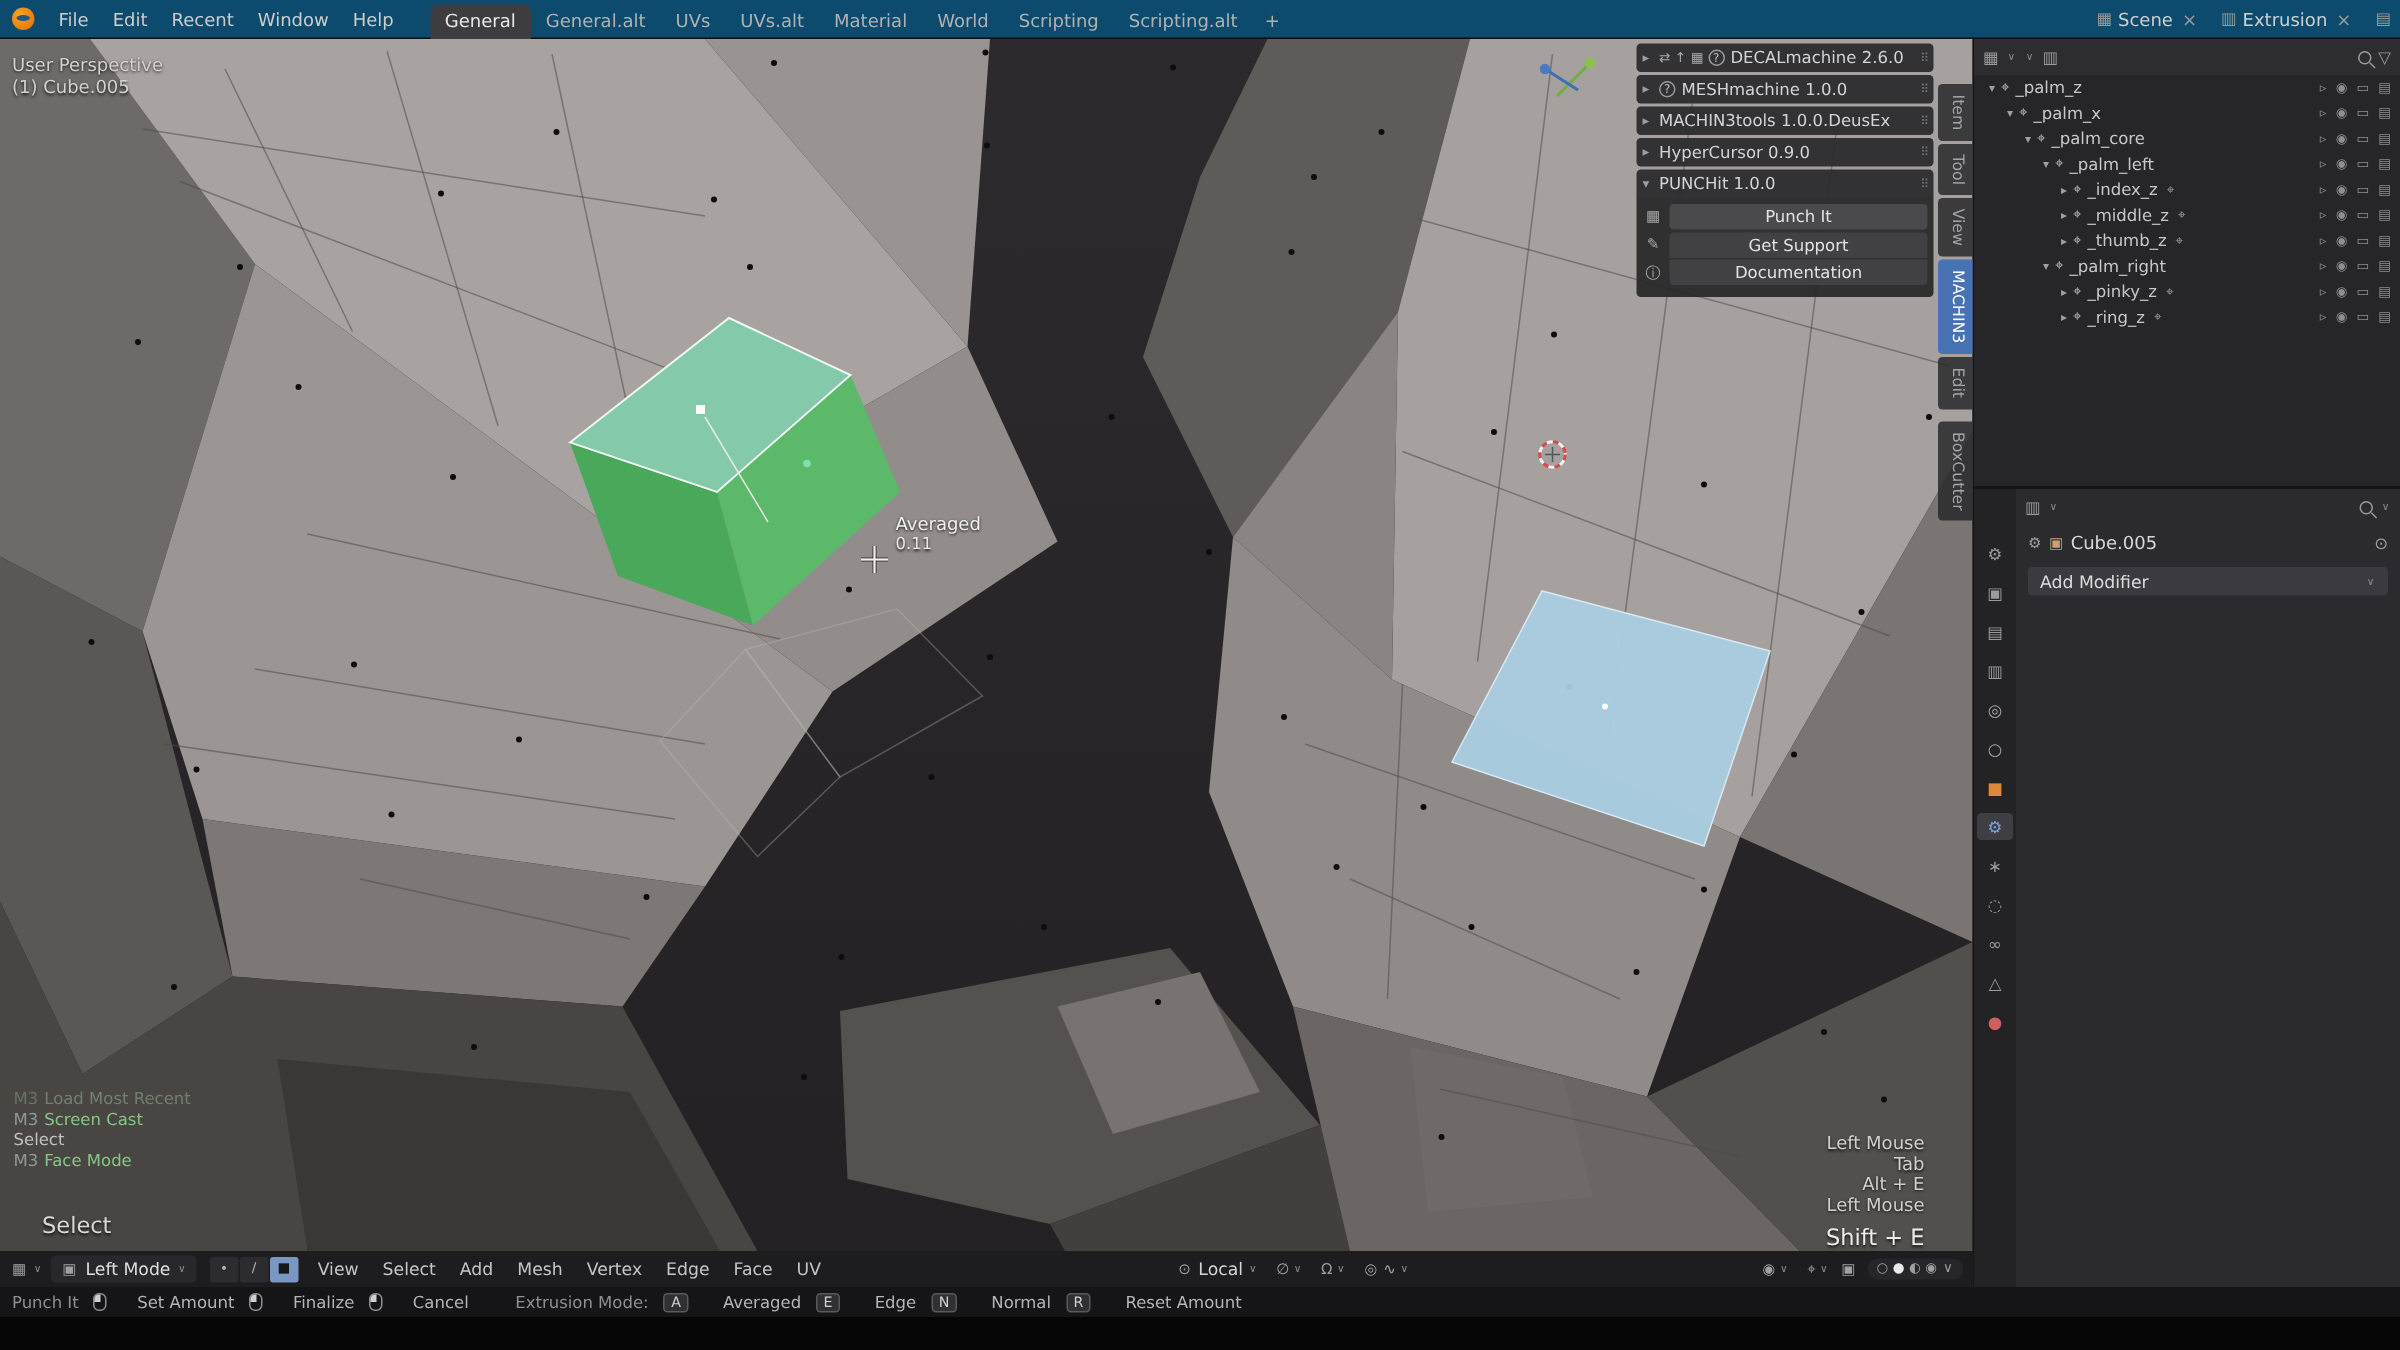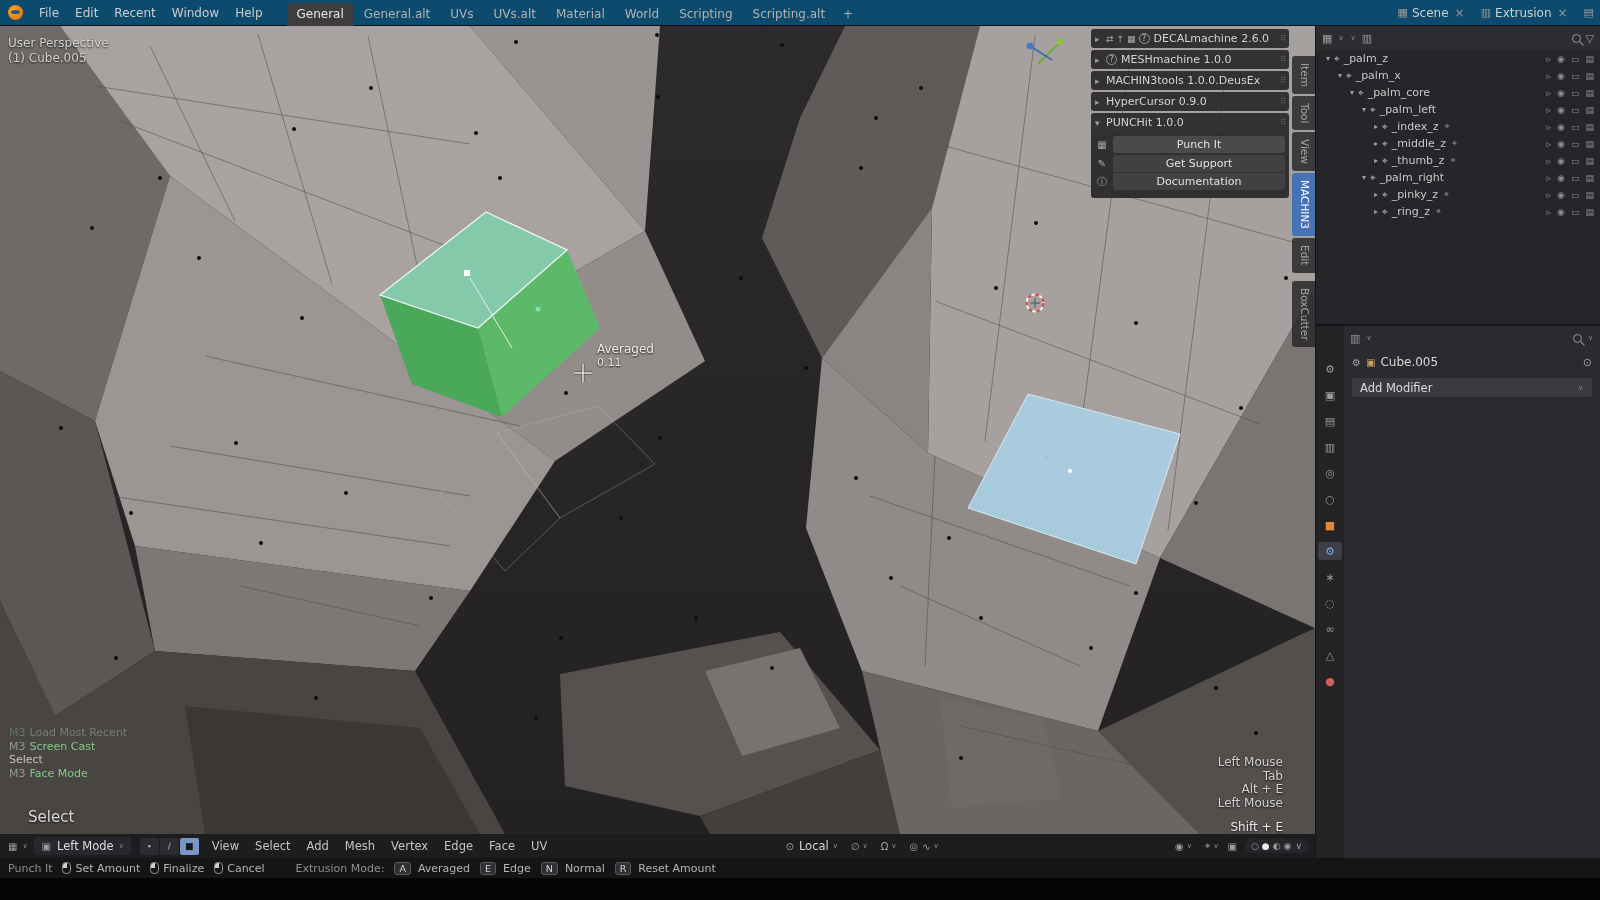--- a/index.html
+++ b/index.html
@@ -37,21 +37,21 @@
   .hud { position:absolute; left:9px; bottom:78px; font-size:11px; line-height:12.5px; }
   .hud-line { margin-top:1px; }
   .hud-prefix { color:#8f9a8f; margin-right:4px; }
   .hud-dim { color:#70806f; }
   .hud-dim .hud-prefix { color:#66755f; }
   .hud-green { color:#86c786; }
   .hud-plain { color:#c2c2c2; }
   .mode-word { position:absolute; left:28px; bottom:32px; font-size:15px; color:#dadada; text-shadow:0 1px 2px rgba(0,0,0,.8); }
 
   .shortcuts { position:absolute; right:32px; bottom:48px; text-align:right; color:#d0d0d0; font-size:12px; line-height:13.5px; text-shadow:0 1px 2px rgba(0,0,0,.8); }
-  .shortcut-big { position:absolute; right:32px; bottom:24px; text-align:right; color:#ececec; font-size:12px; text-shadow:0 1px 2px rgba(0,0,0,.8); }
+  .shortcut-big { position:absolute; right:32px; bottom:24px; text-align:right; color:#ececec; font-size:15px; text-shadow:0 1px 2px rgba(0,0,0,.8); }
 
   
   .npanel { position:absolute; top:3px; right:26px; width:198px; z-index:5; }
   .np-row { height:19px; margin-bottom:2px; background:rgba(45,45,47,.96); border-radius:3px; display:flex; align-items:center; padding:0 4px; color:#d4d4d4; font-size:11px; }
   .np-row.open { margin-bottom:0; border-radius:3px 3px 0 0; }
   .np-caret { color:#9d9d9d; font-size:9px; width:11px; }
   .np-ico { color:#a8a8a8; font-size:9px; margin-right:3px; }
   .q-circle { display:inline-flex; align-items:center; justify-content:center; width:11px; height:11px; border:1px solid #9a9a9a; border-radius:50%; font-size:8px; color:#bdbdbd; margin-right:4px; }
   .np-label { flex:1; white-space:nowrap; overflow:hidden; }
   .np-handle { color:#6f6f6f; font-size:8px; letter-spacing:-1px; }
@@ -114,21 +114,21 @@
   .prop-crumb { height:24px; display:flex; align-items:center; gap:5px; padding:0 8px; color:#d8d8d8; }
   .prop-crumb .pc-ico { color:#9f9f9f; font-size:10px; }
   .prop-crumb .pc-cube { color:#d0a06a; font-size:10px; }
   .pc-pin { margin-left:auto; color:#9f9f9f; font-size:11px; }
   .add-mod { margin:4px 8px; height:19px; background:#3a3a40; border-radius:3px; display:flex; align-items:center; padding:0 8px; color:#dcdcdc; font-size:11.5px; }
   .add-mod .vh-chev { margin-left:auto; }
 
   
   #statusbar { height:20px; background:#151517; display:flex; align-items:center; padding:0 8px; gap:10px; flex:none; font-size:11px; color:#b5b5b5; }
   .sb-context { color:#8f8f8f; }
-  .sb-hint { display:flex; align-items:center; gap:4px; }
+  .sb-hint { display:flex; align-items:center; gap:20px; }
   .mouse { width:9px; height:12px; border:1px solid #8f8f8f; border-radius:4px; position:relative; display:inline-block; flex:none; }
   .mouse::before { content:""; position:absolute; left:0px; top:0px; width:4px; height:5px; background:#cfcfcf; border-radius:3px 0 0 0; }
   kbd { border:1px solid #5a5a5a; border-radius:3px; background:#303034; color:#d2d2d2; font-family:"DejaVu Sans","Liberation Sans",sans-serif; font-size:9.5px; padding:0 4px; margin-right:3px; }
   .sb-dim { color:#8f8f8f;margin-left:21px; }
   #bottom-strip { height:22px; background:#050505; flex:none; }
 </style>
 </head>
 <body>
 
 <div id="app">

